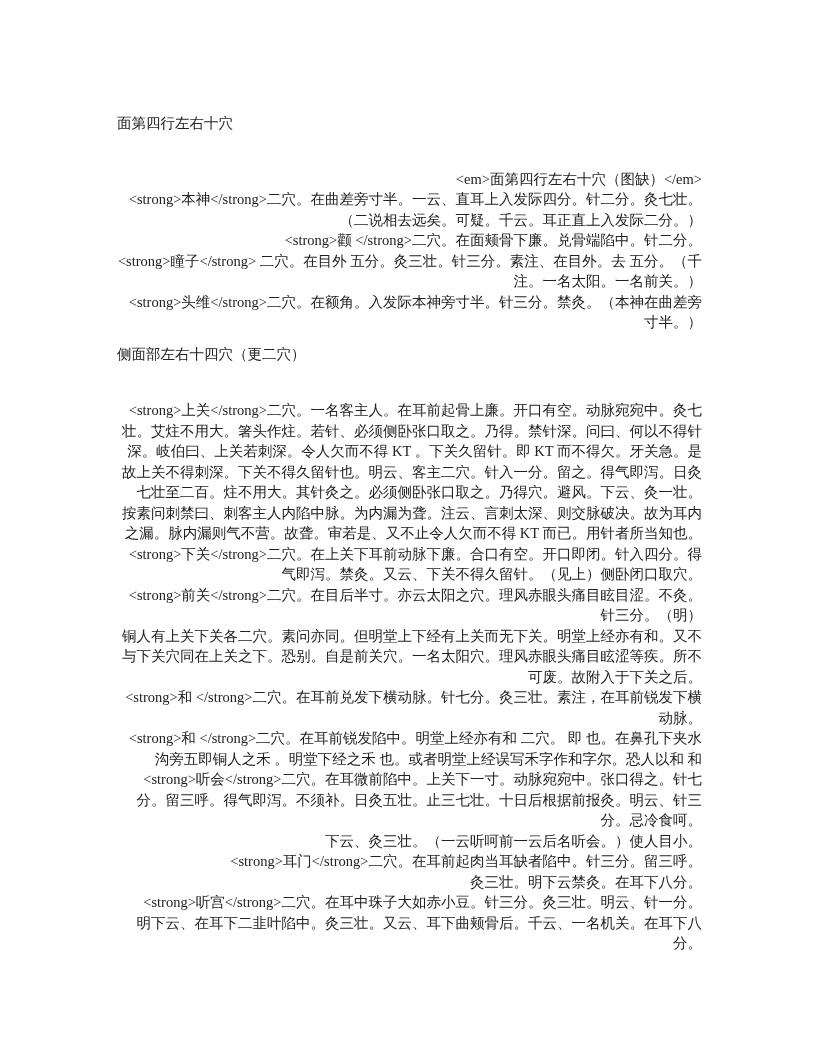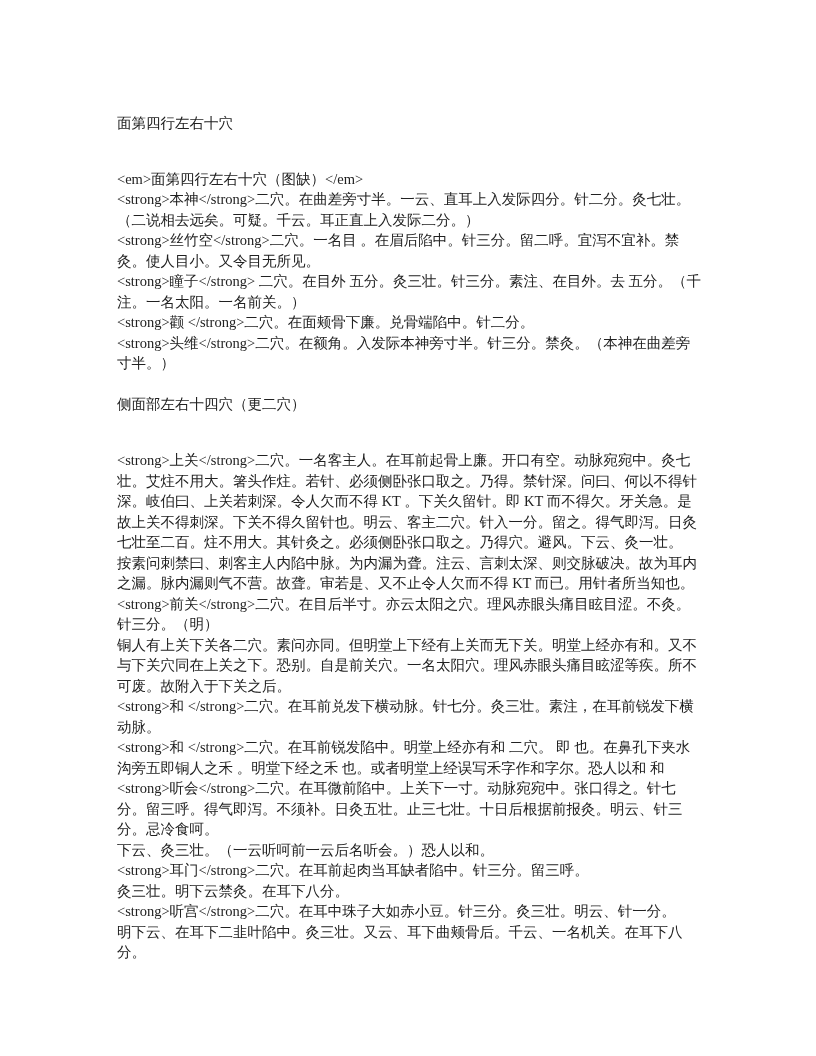--- a/index.html
+++ b/index.html
@@ -21,58 +21,59 @@
     padding: 113px 114px 60px 117px;
   }
   .doc-heading {
     font-size: 14.5px;
     line-height: 20.5px;
     font-weight: normal;
     margin: 0 0 35px 0;
     word-break: break-all;
   }
   .doc-heading.second {
-    margin-top: 20px;
+    margin-top: 11px;
     margin-bottom: 36px;
   }
   .doc-paragraph {
     font-size: 14.5px;
     line-height: 20.5px;
     margin: 0;
     word-break: break-all;
     overflow-wrap: break-word;
     white-space: pre-wrap;
+    text-align: right;
   }
 </style>
 </head>
 <body>
 
 <div class="page">
 
   <h2 class="doc-heading">面第四行左右十穴</h2>
 
   <div class="section">
     <p class="doc-paragraph">&lt;em&gt;面第四行左右十穴（图缺）&lt;/em&gt;</p>
     <p class="doc-paragraph">&lt;strong&gt;本神&lt;/strong&gt;二穴。在曲差旁寸半。一云、直耳上入发际四分。针二分。灸七壮。（二说相去远矣。可疑。千云。耳正直上入发际二分。）</p>
-    <p class="doc-paragraph">&lt;strong&gt;丝竹空&lt;/strong&gt;二穴。一名目 。在眉后陷中。针三分。留二呼。宜泻不宜补。禁灸。使人目小。又令目无所见。</p>
+    <p class="doc-paragraph">&lt;strong&gt;颧 &lt;/strong&gt;二穴。在面颊骨下廉。兑骨端陷中。针二分。</p>
     <p class="doc-paragraph">&lt;strong&gt;瞳子&lt;/strong&gt; 二穴。在目外 五分。灸三壮。针三分。素注、在目外。去 五分。（千注。一名太阳。一名前关。）</p>
-    <p class="doc-paragraph">&lt;strong&gt;颧 &lt;/strong&gt;二穴。在面颊骨下廉。兑骨端陷中。针二分。</p>
     <p class="doc-paragraph">&lt;strong&gt;头维&lt;/strong&gt;二穴。在额角。入发际本神旁寸半。针三分。禁灸。（本神在曲差旁寸半。）</p>
   </div>
 
   <h2 class="doc-heading second">侧面部左右十四穴（更二穴）</h2>
 
   <div class="section">
     <p class="doc-paragraph">&lt;strong&gt;上关&lt;/strong&gt;二穴。一名客主人。在耳前起骨上廉。开口有空。动脉宛宛中。灸七壮。艾炷不用大。箸头作炷。若针、必须侧卧张口取之。乃得。禁针深。问曰、何以不得针深。岐伯曰、上关若刺深。令人欠而不得 KT 。下关久留针。即 KT 而不得欠。牙关急。是故上关不得刺深。下关不得久留针也。明云、客主二穴。针入一分。留之。得气即泻。日灸七壮至二百。炷不用大。其针灸之。必须侧卧张口取之。乃得穴。避风。下云、灸一壮。</p>
     <p class="doc-paragraph">按素问刺禁曰、刺客主人内陷中脉。为内漏为聋。注云、言刺太深、则交脉破决。故为耳内之漏。脉内漏则气不营。故聋。审若是、又不止令人欠而不得 KT 而已。用针者所当知也。</p>
+    <p class="doc-paragraph">&lt;strong&gt;下关&lt;/strong&gt;二穴。在上关下耳前动脉下廉。合口有空。开口即闭。针入四分。得气即泻。禁灸。又云、下关不得久留针。（见上）侧卧闭口取穴。</p>
     <p class="doc-paragraph">&lt;strong&gt;前关&lt;/strong&gt;二穴。在目后半寸。亦云太阳之穴。理风赤眼头痛目眩目涩。不灸。针三分。（明）</p>
     <p class="doc-paragraph">铜人有上关下关各二穴。素问亦同。但明堂上下经有上关而无下关。明堂上经亦有和。又不与下关穴同在上关之下。恐别。自是前关穴。一名太阳穴。理风赤眼头痛目眩涩等疾。所不可废。故附入于下关之后。</p>
     <p class="doc-paragraph">&lt;strong&gt;和 &lt;/strong&gt;二穴。在耳前兑发下横动脉。针七分。灸三壮。素注，在耳前锐发下横动脉。</p>
     <p class="doc-paragraph">&lt;strong&gt;和 &lt;/strong&gt;二穴。在耳前锐发陷中。明堂上经亦有和 二穴。 即 也。在鼻孔下夹水沟旁五即铜人之禾 。明堂下经之禾 也。或者明堂上经误写禾字作和字尔。恐人以和 和</p>
     <p class="doc-paragraph">&lt;strong&gt;听会&lt;/strong&gt;二穴。在耳微前陷中。上关下一寸。动脉宛宛中。张口得之。针七分。留三呼。得气即泻。不须补。日灸五壮。止三七壮。十日后根据前报灸。明云、针三分。忌冷食呵。</p>
-    <p class="doc-paragraph">下云、灸三壮。（一云听呵前一云后名听会。）恐人以和。</p>
+    <p class="doc-paragraph">下云、灸三壮。（一云听呵前一云后名听会。）使人目小。</p>
     <p class="doc-paragraph">&lt;strong&gt;耳门&lt;/strong&gt;二穴。在耳前起肉当耳缺者陷中。针三分。留三呼。</p>
     <p class="doc-paragraph">灸三壮。明下云禁灸。在耳下八分。</p>
     <p class="doc-paragraph">&lt;strong&gt;听宫&lt;/strong&gt;二穴。在耳中珠子大如赤小豆。针三分。灸三壮。明云、针一分。</p>
     <p class="doc-paragraph">明下云、在耳下二韭叶陷中。灸三壮。又云、耳下曲颊骨后。千云、一名机关。在耳下八分。</p>
   </div>
 
 </div>
 
 </body></html>

